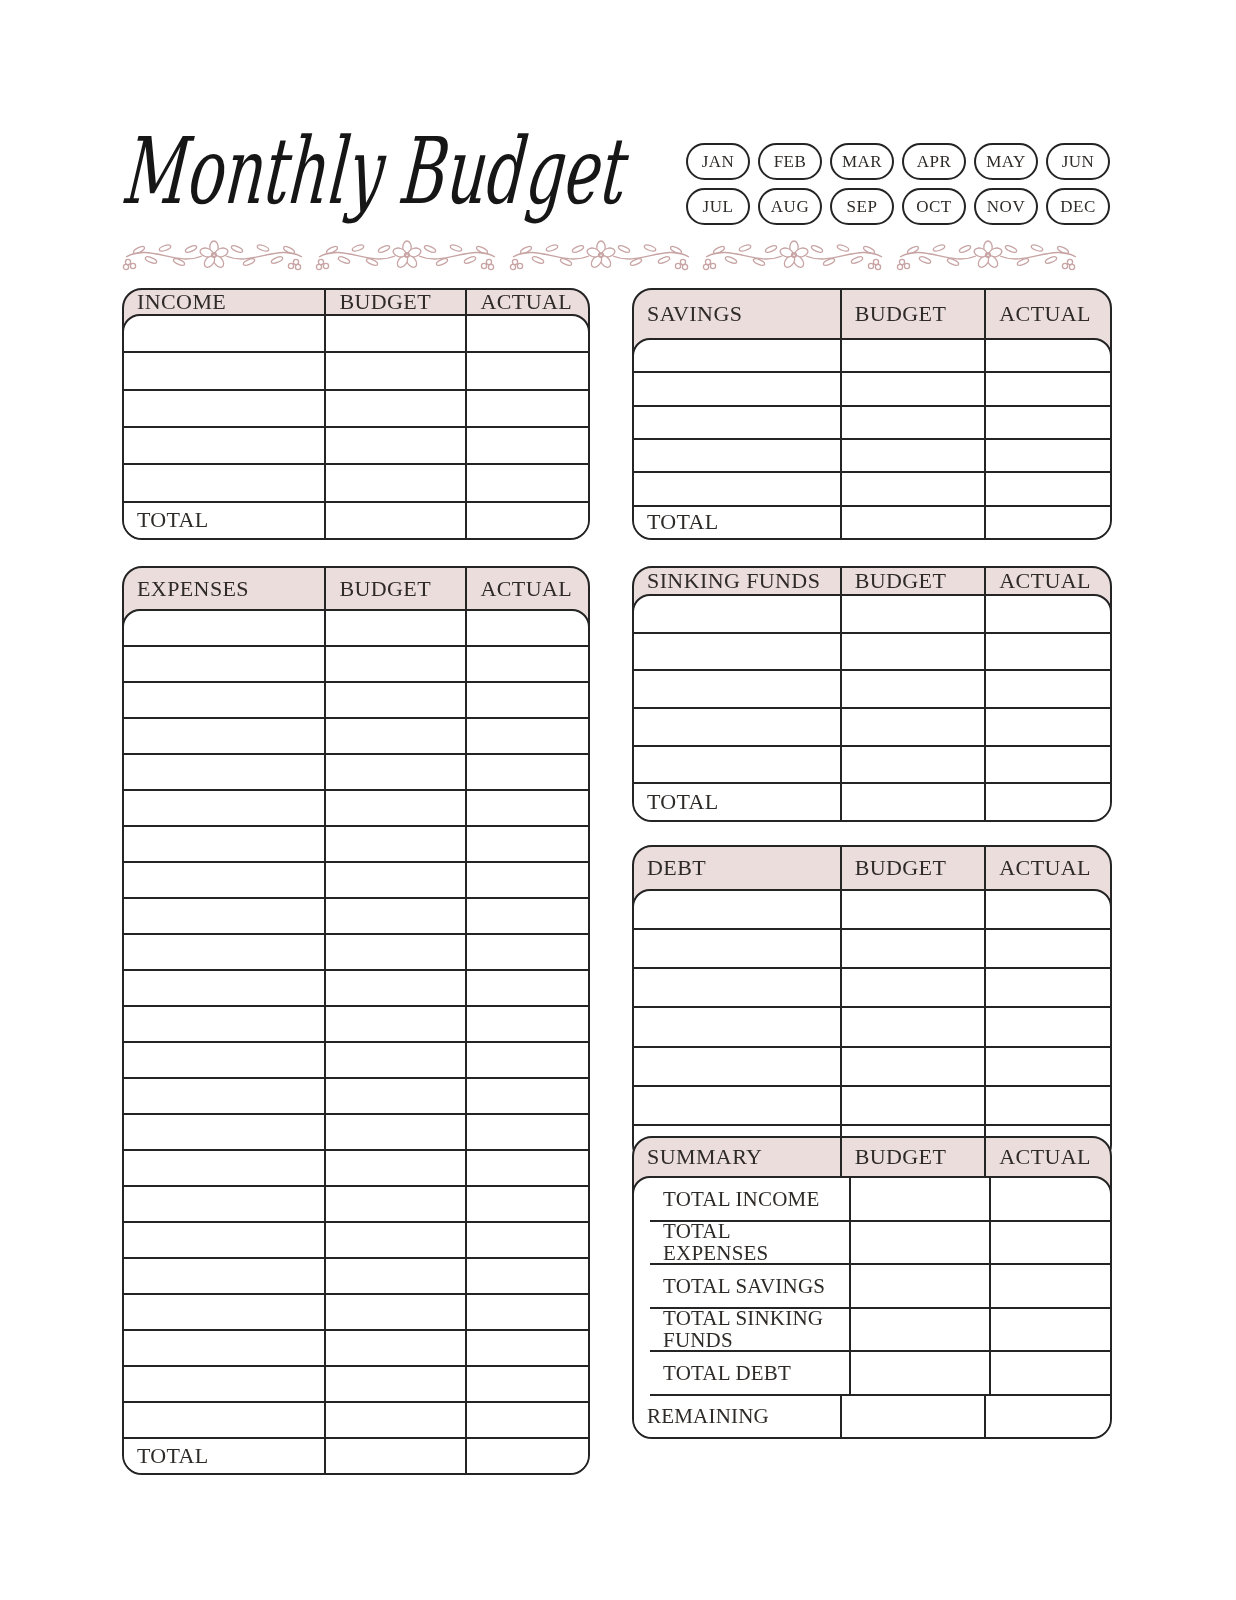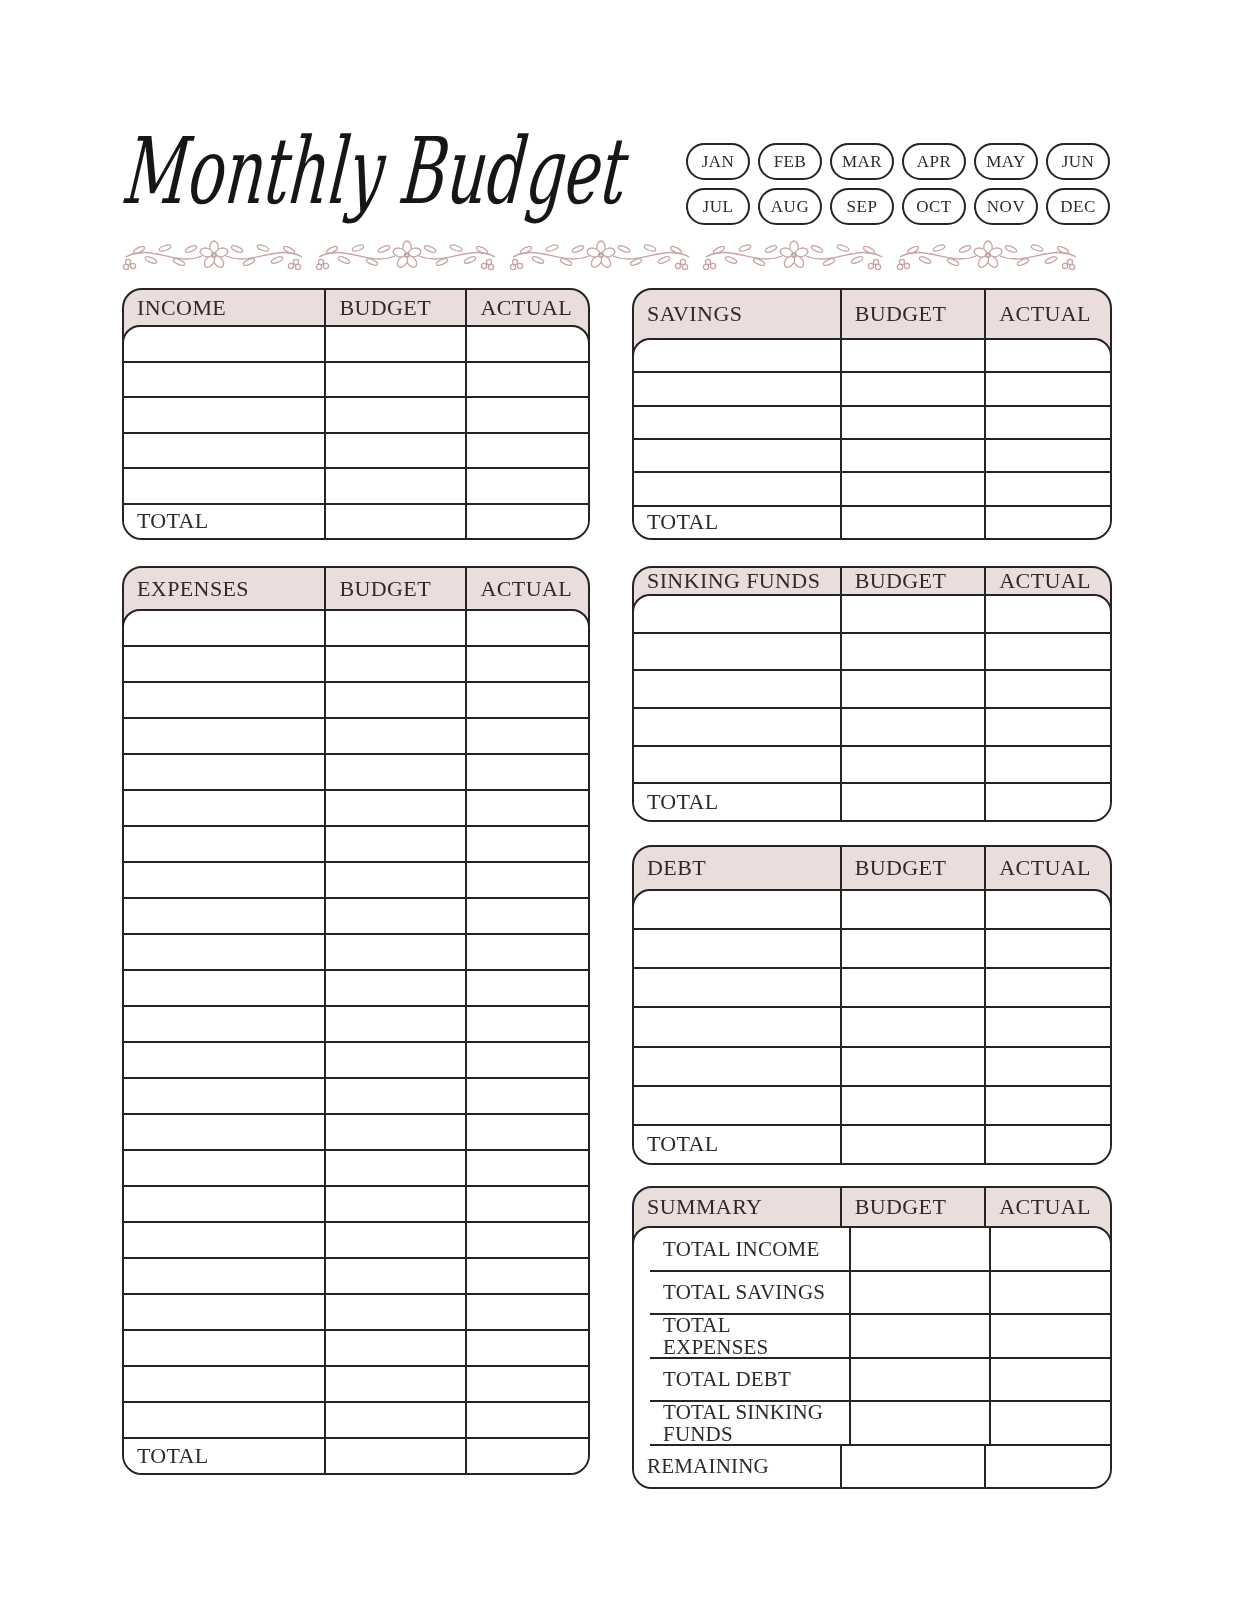--- a/index.html
+++ b/index.html
@@ -142,21 +142,21 @@
       </g>
     </defs>
     <use href="#motif" x="0"></use>
     <use href="#motif" x="193"></use>
     <use href="#motif" x="387"></use>
     <use href="#motif" x="580"></use>
     <use href="#motif" x="774"></use>
   </svg>
 
   <div class="card" style="left:122px;top:288px;width:468px;height:252px">
-    <div class="thead" style="height:35px">
+    <div class="thead" style="height:24px">
       <div class="tcell c0 hlabel">INCOME</div>
       <div class="tcell c1 hlabel">BUDGET</div>
       <div class="tcell c2 hlabel">ACTUAL</div>
     </div>
     <div class="tbody">
       <div class="rows"><div class="trow">
             <div class="tcell c0"></div>
             <div class="tcell c1"></div>
             <div class="tcell c2"></div>
           </div><div class="trow">
@@ -397,52 +397,52 @@
             <div class="tcell c2"></div>
           </div></div>
       <div class="trow">
         <div class="tcell c0 tlabel">TOTAL</div>
         <div class="tcell c1"></div>
         <div class="tcell c2"></div>
       </div>
     </div>
   </div>
 
-  <div class="card" style="left:632px;top:1186px;width:480px;height:303px">
+  <div class="card" style="left:632px;top:1136px;width:480px;height:303px">
     <div class="thead" style="height:38px">
       <div class="tcell c0 hlabel">SUMMARY</div>
       <div class="tcell c1 hlabel">BUDGET</div>
       <div class="tcell c2 hlabel">ACTUAL</div>
     </div>
     <div class="tbody">
       <div class="trow hline">
         <div class="tcell c0 slabel">TOTAL INCOME</div>
         <div class="tcell c1"></div>
         <div class="tcell c2"></div>
       </div>
       <div class="trow hline">
+        <div class="tcell c0 slabel">TOTAL EXPENSES</div>
+        <div class="tcell c1"></div>
+        <div class="tcell c2"></div>
+      </div>
+      <div class="trow hline">
         <div class="tcell c0 slabel">TOTAL SAVINGS</div>
         <div class="tcell c1"></div>
         <div class="tcell c2"></div>
       </div>
       <div class="trow hline">
-        <div class="tcell c0 slabel">TOTAL EXPENSES</div>
+        <div class="tcell c0 slabel">TOTAL SINKING FUNDS</div>
         <div class="tcell c1"></div>
         <div class="tcell c2"></div>
       </div>
       <div class="trow hline">
         <div class="tcell c0 slabel">TOTAL DEBT</div>
         <div class="tcell c1"></div>
         <div class="tcell c2"></div>
       </div>
-      <div class="trow hline">
-        <div class="tcell c0 slabel">TOTAL SINKING FUNDS</div>
-        <div class="tcell c1"></div>
-        <div class="tcell c2"></div>
-      </div>
       <div class="trow">
         <div class="tcell c0 slabel">REMAINING</div>
         <div class="tcell c1"></div>
         <div class="tcell c2"></div>
       </div>
     </div>
   </div>
 
 </div>
 

